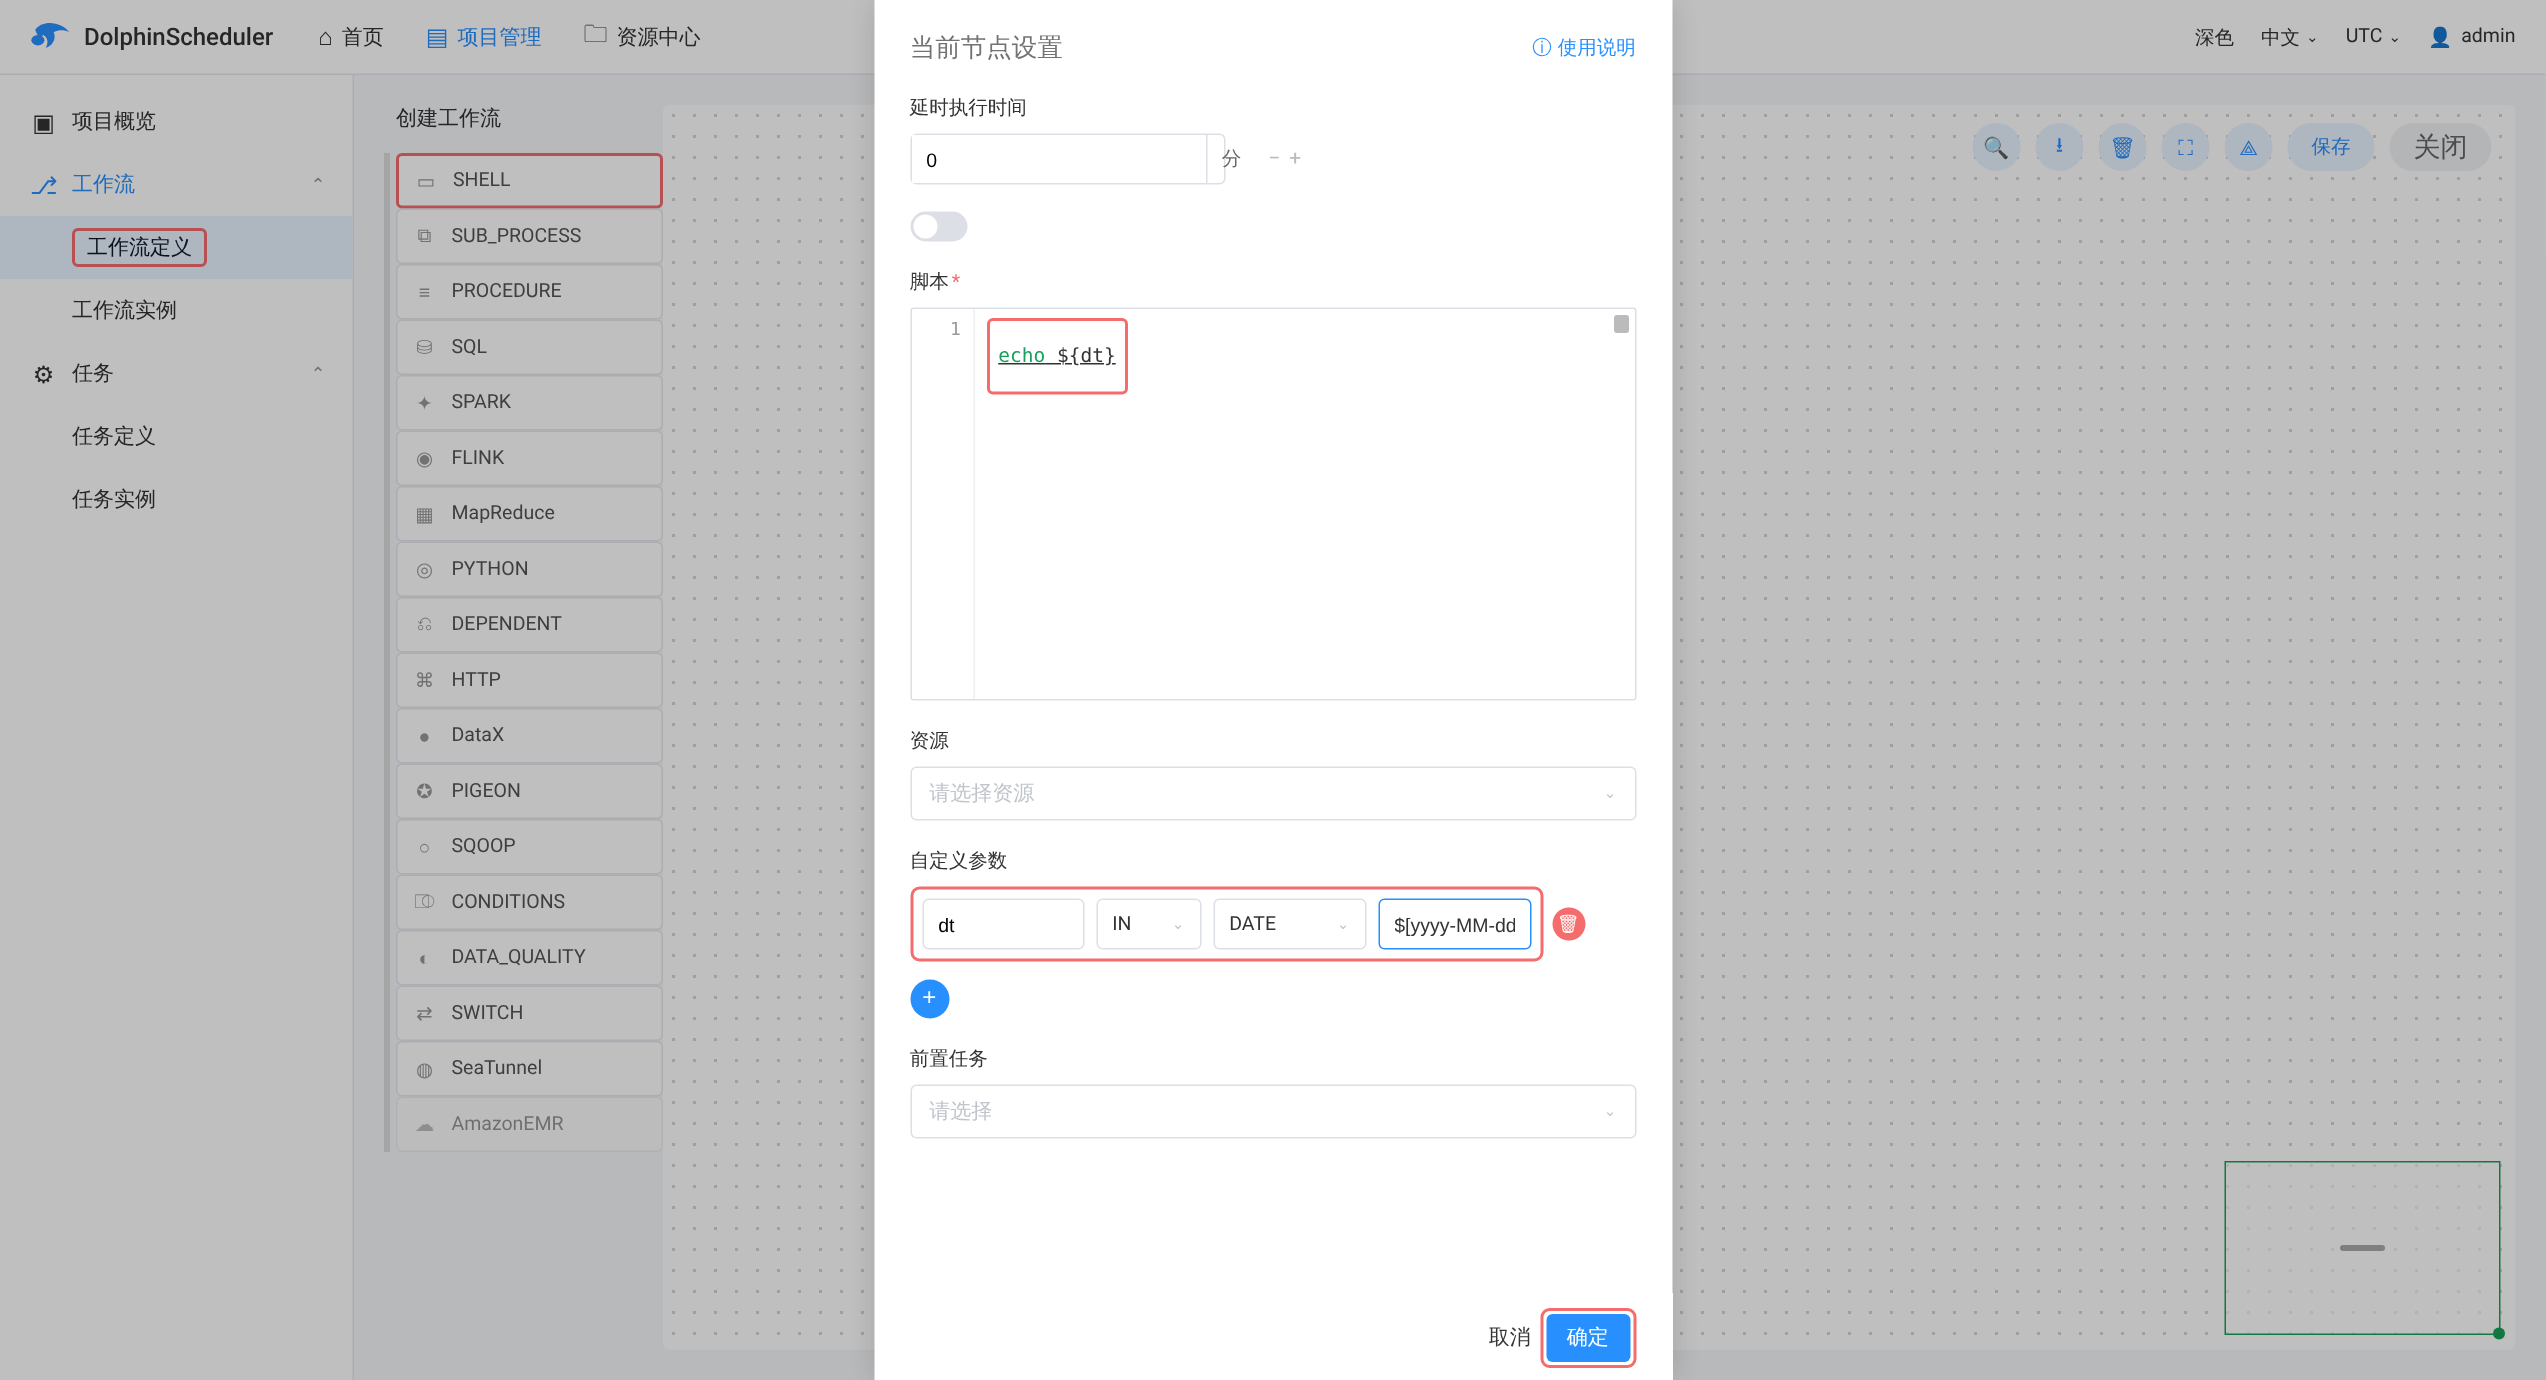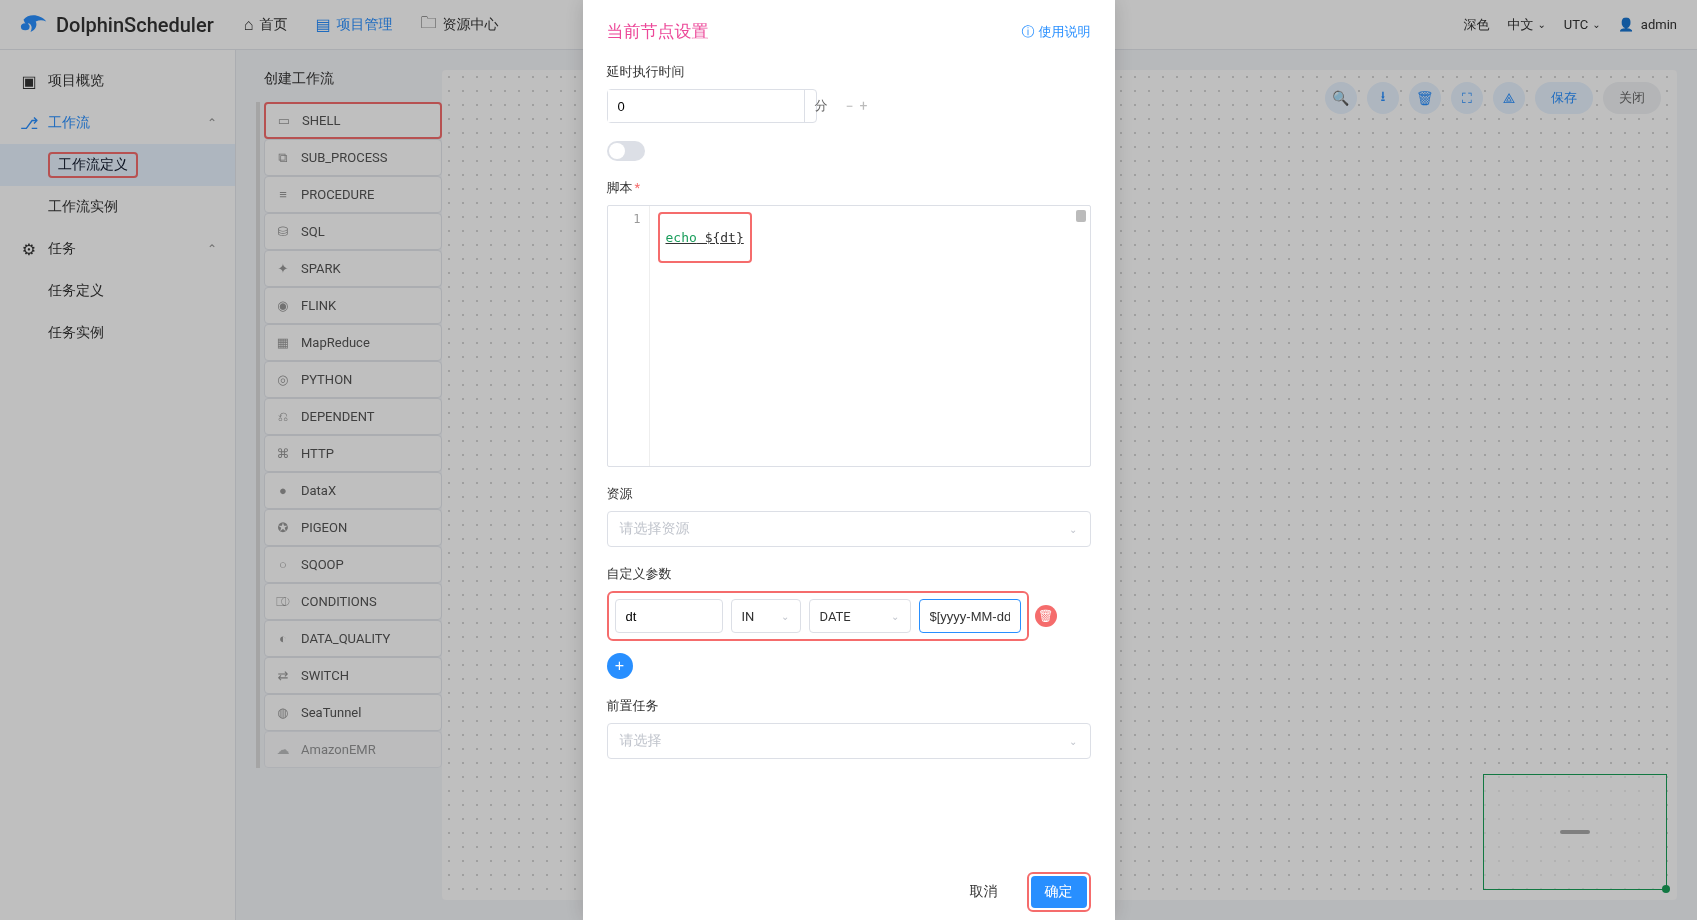--- a/index.html
+++ b/index.html
@@ -1,20 +1,20 @@
 <!DOCTYPE html>
 <html><head>
 <meta charset="utf-8">
 <style>
 * { box-sizing: border-box; margin: 0; padding: 0; }
 body { font-family: -apple-system, BlinkMacSystemFont, "Segoe UI", Roboto, "Helvetica Neue", Arial, sans-serif; font-size: 14px; color: #333; background: #fff; overflow: hidden; }
 
 
 .header { height: 50px; display: flex; align-items: center; padding: 0 20px; border-bottom: 1px solid #e4e7ed; background: #fff; }
-.logo { display: flex; align-items: center; font-size: 20px; font-weight: 500; color: #333; margin-right: 30px; }
+.logo { display: flex; align-items: center; font-size: 16px; font-weight: 500; color: #333; margin-right: 30px; }
 .logo-icon { width: 28px; height: 22px; margin-right: 8px; }
 .nav-item { display: flex; align-items: center; margin-right: 28px; cursor: pointer; color: #333; }
 .nav-item.active { color: #288fff; }
 .nav-icon { margin-right: 6px; font-size: 16px; }
 .header-right { margin-left: auto; display: flex; align-items: center; gap: 18px; }
 .header-right-item { display: flex; align-items: center; cursor: pointer; color: #333; font-size: 13px; }
 .chevron { margin-left: 4px; font-size: 10px; }
 
 
 .sidebar { position: absolute; left: 0; top: 50px; bottom: 0; width: 236px; border-right: 1px solid #e4e7ed; background: #fff; padding-top: 10px; }
@@ -35,30 +35,30 @@
 .palette { display: flex; flex-direction: column; gap: 0; border-left: 4px solid #ddd; padding-left: 4px;}
 .palette-item { display: flex; align-items: center; height: 37px; padding: 0 10px; background: #fff; border: 1px solid #e4e7ed; border-radius: 4px; margin-bottom: 0; cursor: grab; color: #555; font-size: 13px; }
 .palette-item .p-icon { margin-right: 10px; color: #999; width: 16px; text-align: center; }
 .palette-item.shell-hl { border: 2px solid #f56c6c; }
 
 
 .canvas-area { flex: 1; position: relative; background: #fff; margin: 20px 20px 20px 0; border-radius: 4px; background-image: radial-gradient(circle, #d4d4d4 1px, transparent 1px); background-size: 14px 14px; }
 .toolbar { position: absolute; top: 12px; right: 16px; display: flex; gap: 10px; align-items: center; }
 .tool-btn { width: 32px; height: 32px; border-radius: 50%; background: #e8f3ff; color: #288fff; display: flex; align-items: center; justify-content: center; cursor: pointer; border: none; font-size: 14px; }
 .tool-btn.text-btn { width: auto; border-radius: 16px; padding: 0 16px; font-size: 13px; }
-.tool-btn.close-btn { background: #f0f2f5; color: #666; width: auto; border-radius: 16px; padding: 0 16px; font-size: 13px; }
+.tool-btn.close-btn { background: #f0f2f5; color: #666; width: auto; border-radius: 16px; padding: 0 16px; font-size: 18px; }
 .minimap { position: absolute; bottom: 10px; right: 10px; width: 184px; height: 116px; border: 1px solid #18a058; background: rgba(255,255,255,0.6); }
 .minimap-node { position: absolute; left: 50%; top: 50%; transform: translate(-50%,-50%); width: 30px; height: 4px; background: #aaa; border-radius: 2px;}
 .minimap-handle { position: absolute; right: -4px; bottom: -4px; width: 8px; height: 8px; border-radius: 50%; background: #18a058; }
 
 
 .overlay { position: fixed; inset: 0; background: rgba(0,0,0,0.25); }
 .drawer { position: fixed; top: 0; bottom: 0; left: 50%; transform: translateX(-50%); width: 532px; background: #fff; box-shadow: 0 0 20px rgba(0,0,0,0.15); overflow-y: auto; }
 .drawer-header { display: flex; align-items: center; justify-content: space-between; padding: 20px 24px 12px; }
-.drawer-title { font-size: 17px; font-weight: 500; color: #ec4899; }
+.drawer-title { font-size: 17px; font-weight: 500; color: #737373; }
 .help-link { color: #288fff; font-size: 13px; display: flex; align-items: center; cursor: pointer; }
 .drawer-body { padding: 8px 24px 70px; }
 .form-group { margin-bottom: 18px; }
 .form-label { font-size: 13px; color: #333; margin-bottom: 8px; display: block; }
 .form-label .req { color: #f56c6c; margin-left: 2px; }
 .input-number { display: flex; align-items: center; border: 1px solid #dcdfe6; border-radius: 4px; width: 210px; height: 34px; }
 .input-number input { flex: 1; border: none; padding: 0 10px; outline: none; font-size: 13px; height: 100%; }
 .input-number .unit { padding: 0 10px; color: #666; font-size: 13px; border-left: 1px solid #dcdfe6; height: 100%; display: flex; align-items: center; }
 .input-number .stepper { display: flex; flex-direction: row; padding: 0 8px; color: #bbb; gap: 6px; }
 .switch { width: 38px; height: 20px; background: #dcdfe6; border-radius: 10px; position: relative; cursor: pointer; }
@@ -78,21 +78,21 @@
 
 .param-row-wrap { border: 2px solid #f56c6c; border-radius: 6px; padding: 6px; display: flex; gap: 8px; align-items: center; position: relative; }
 .param-input { border: 1px solid #dcdfe6; border-radius: 4px; height: 34px; padding: 0 10px; font-size: 13px; outline: none; }
 .param-input.name { width: 108px; }
 .param-input.dir { width: 70px; color: #333; display:flex; align-items:center; justify-content: space-between;}
 .param-input.type { width: 102px; color: #333; display:flex; align-items:center; justify-content: space-between;}
 .param-input.val { width: 102px; border-color: #288fff; color: #333; }
 .param-delete { width: 22px; height: 22px; border-radius: 50%; background: #f56c6c; color: #fff; display: flex; align-items: center; justify-content: center; cursor: pointer; font-size: 12px; position: absolute; right: -28px; top: 50%; transform: translateY(-50%);}
 
 .add-btn { width: 26px; height: 26px; border-radius: 50%; background: #288fff; color: #fff; display: flex; align-items: center; justify-content: center; cursor: pointer; font-size: 16px; margin-top: 12px; border: none;}
-.footer-fixed { position: fixed; bottom: 0; left: 50%; transform: translateX(-50%); width: 532px; background: #fff; padding: 10px 24px 8px; display: flex; justify-content: flex-end; gap: 25px; align-items: center;}
+.footer-fixed { position: fixed; bottom: 0; left: 50%; transform: translateX(-50%); width: 532px; background: #fff; padding: 10px 24px 8px; display: flex; justify-content: flex-end; gap: 2px; align-items: center;}
 .btn-cancel { background: none; border: none; color: #333; cursor: pointer; font-size: 14px; padding: 6px 4px;}
 .btn-confirm { background: #288fff; color: #fff; border: none; border-radius: 4px; padding: 7px 14px; cursor: pointer; font-size: 14px; }
 .confirm-hl { border: 2px solid #f56c6c; border-radius: 6px; padding: 2px; display: inline-block;}
 
 svg { display: block; }
 </style>
 </head>
 <body>
 
 <div class="header">

